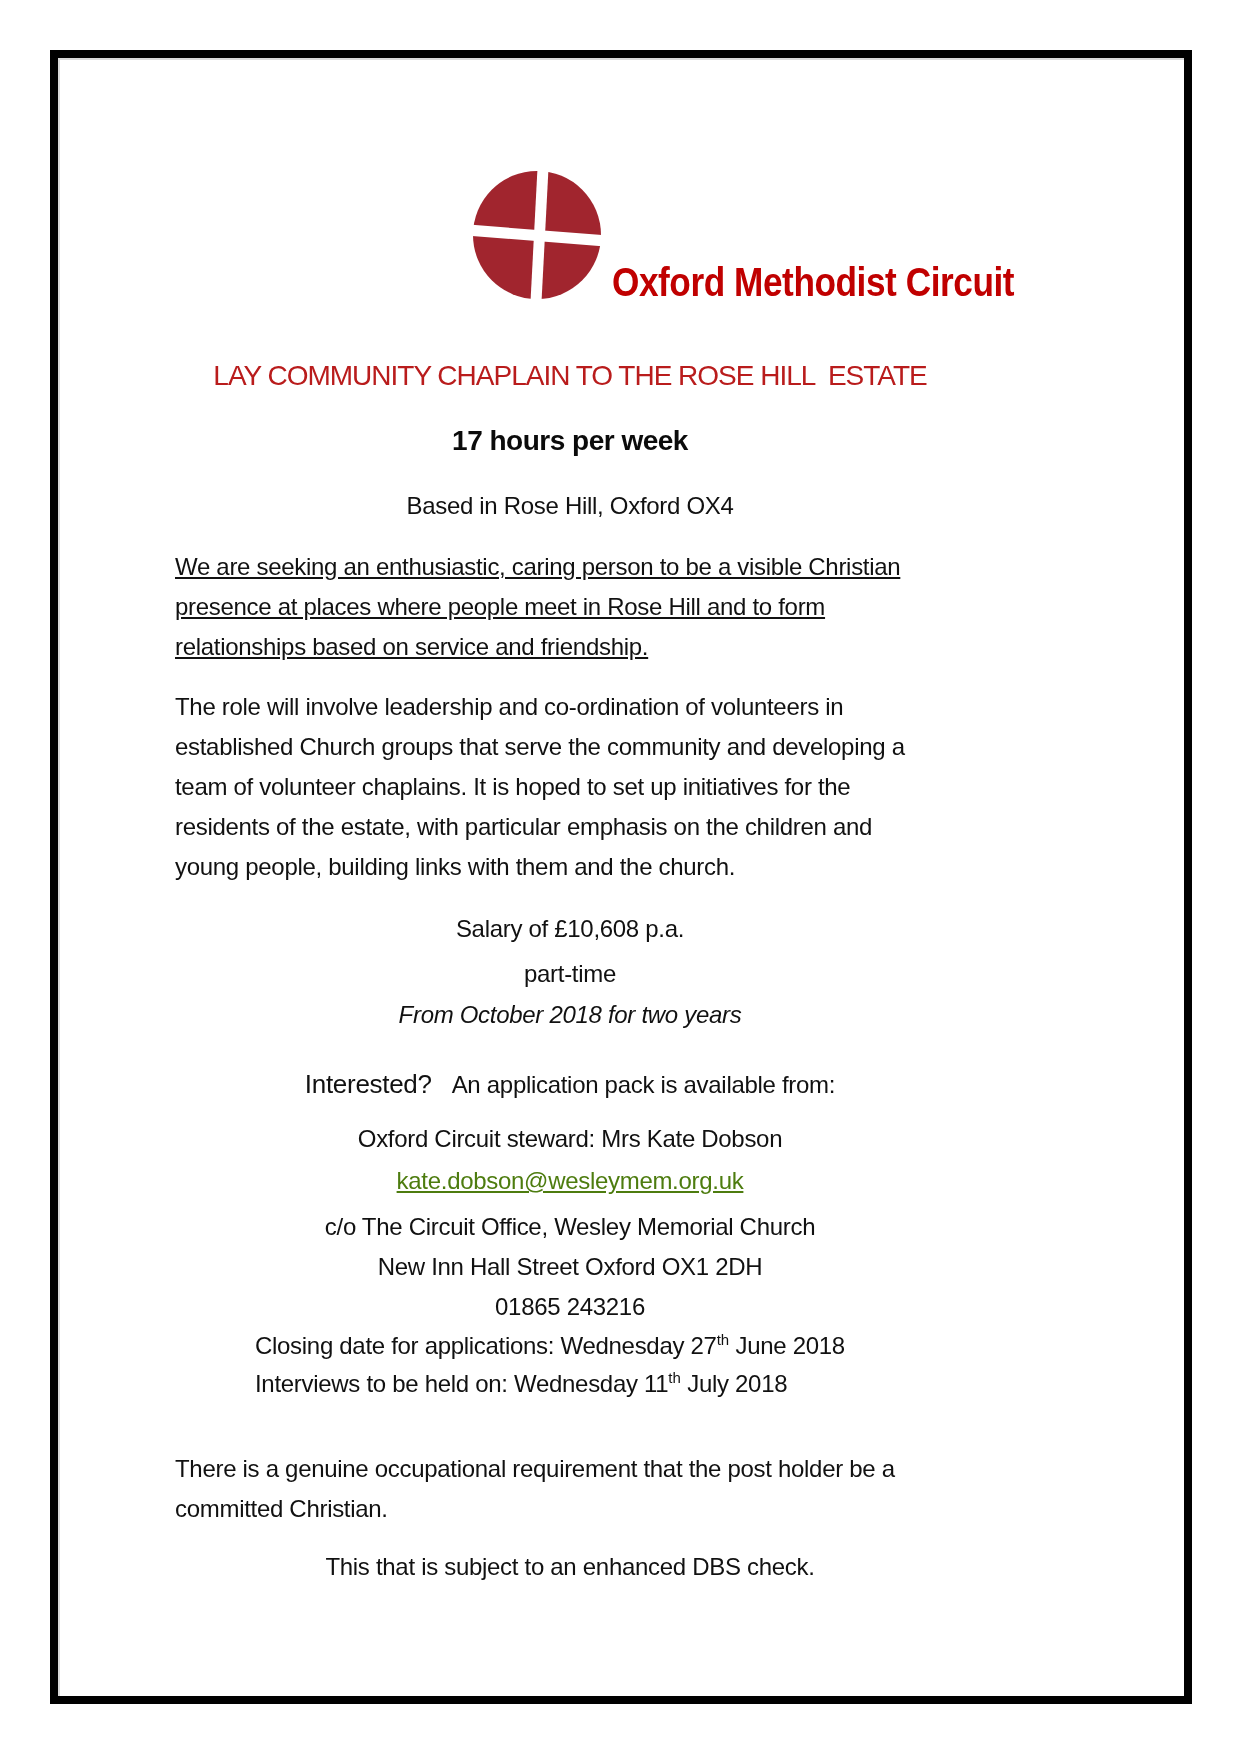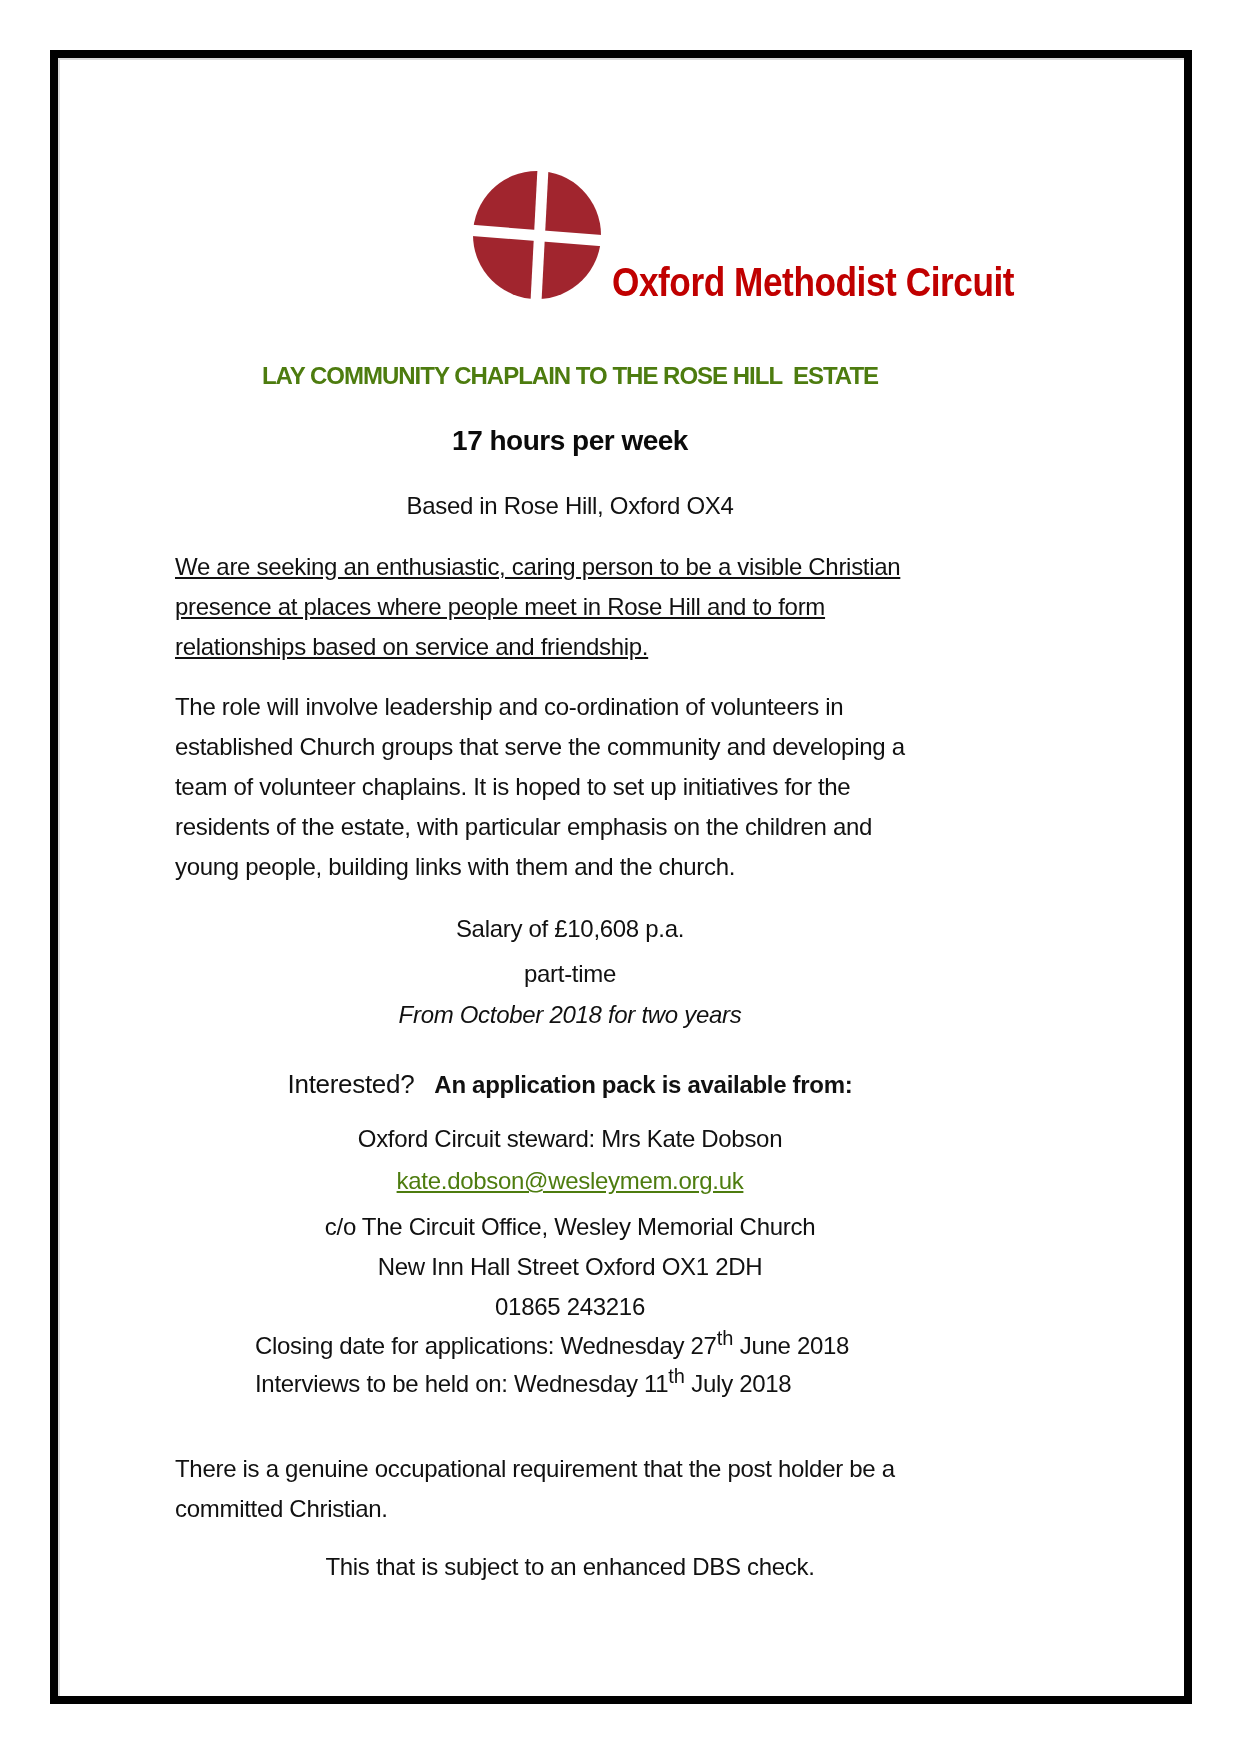--- a/index.html
+++ b/index.html
@@ -19,27 +19,27 @@
   .center{text-align:center;}
   .left{text-align:left;}
   .tline{white-space:pre;line-height:40px;}
   
   .logo-wrap{position:absolute;left:297px;top:170px;width:130px;height:130px;}
   .doc-title{
     position:absolute;left:437px;top:256px;height:52px;line-height:52px;
     font-size:40px;font-weight:bold;color:#C00000;letter-spacing:-0.5px;
     display:inline-block;transform:scaleX(0.88);transform-origin:left center;
   }
-  .h1{font-size:24px;font-weight:bold;letter-spacing:-1px;color:#4d7c0f;}
+  .h1{font-size:28px;font-weight:normal;letter-spacing:-1px;color:#b91c1c;}
   .h2{font-size:28px;font-weight:bold;letter-spacing:-0.5px;color:#0b0b0b;}
   .interested{font-size:26px;}
-  .app-pack{margin-left:20px;font-weight:bold;}
+  .app-pack{margin-left:20px;}
   .email-link{color:#4d7c0f;text-decoration:underline;cursor:pointer;}
   .indent80{left:80px;width:710px;}
-  sup{font-size:20px;line-height:0;vertical-align:super;letter-spacing:0;}
+  sup{font-size:15px;line-height:0;vertical-align:super;letter-spacing:0;}
 </style>
 </head>
 <body>
 
 <div class="page-frame"></div>
 
 <div class="content">
 
   <div class="logo-wrap">
     <svg width="130" height="130" viewBox="0 0 130 130">

